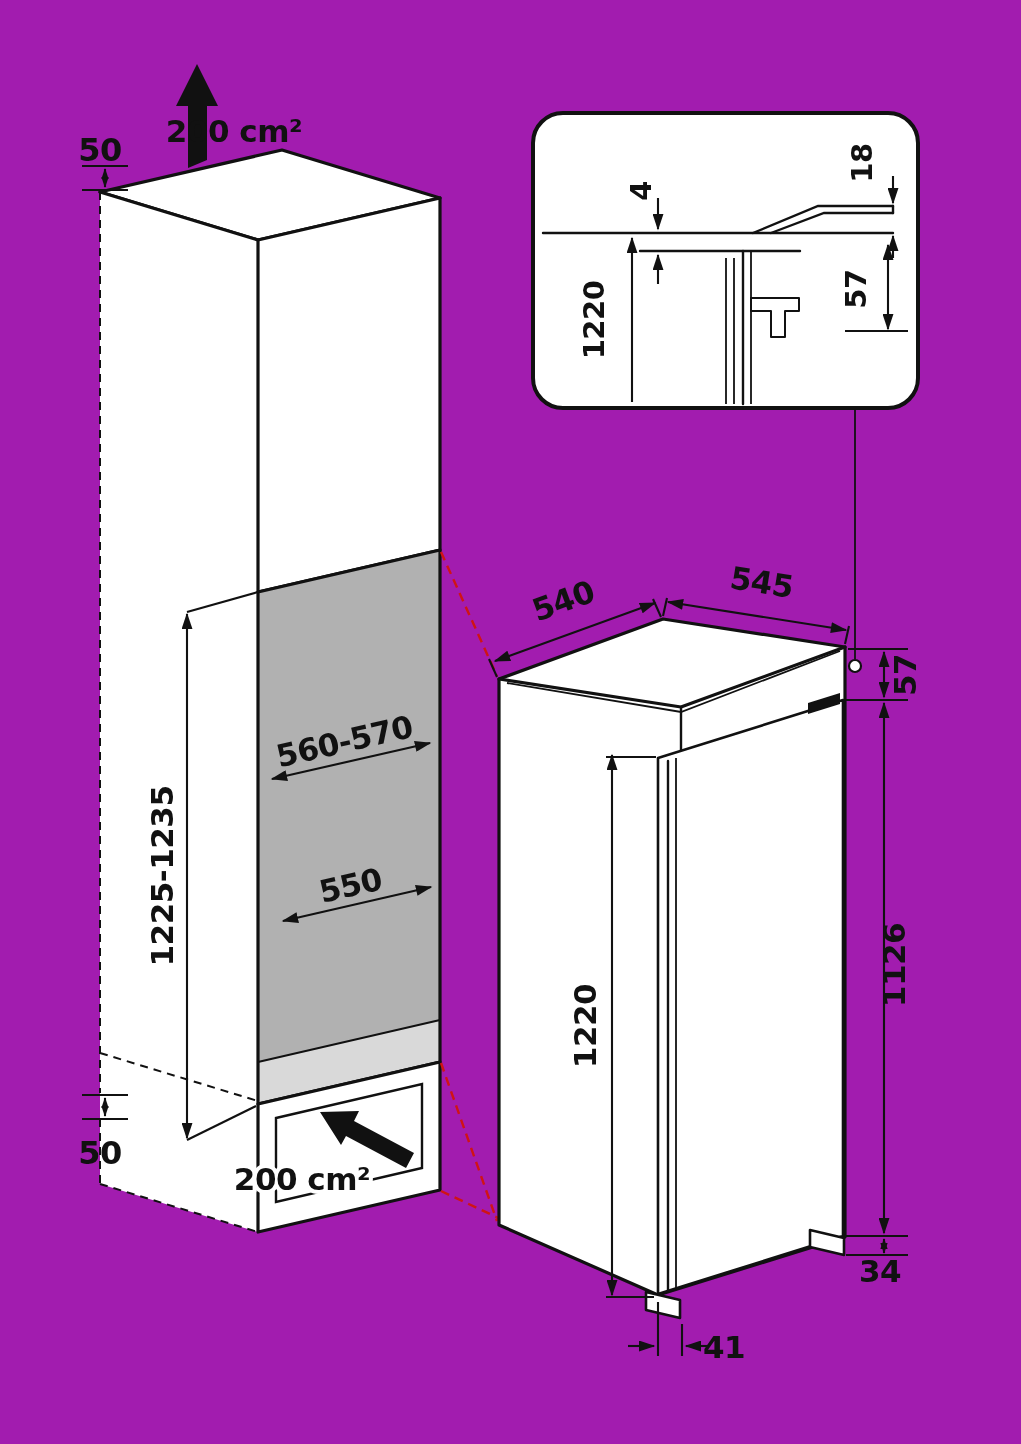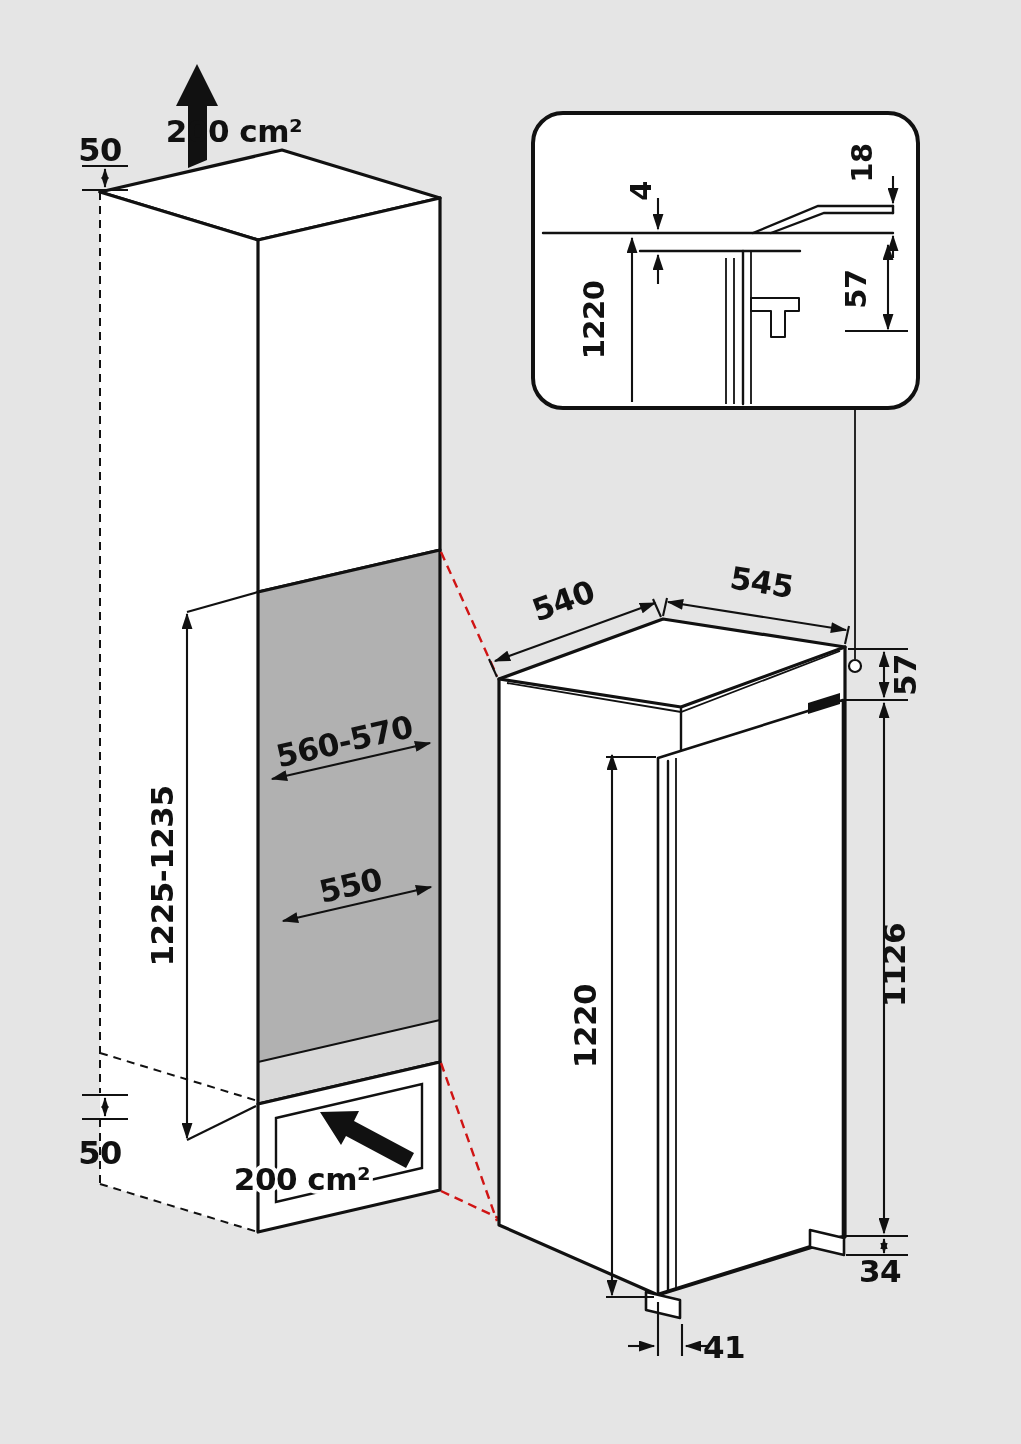--- a/index.html
+++ b/index.html
@@ -1,16 +1,16 @@
 <!DOCTYPE html>
 <html><head>
 <meta charset="utf-8">
 <style>
   html,body{margin:0;padding:0;background:#fff;}
-  .stage{position:relative;width:1021px;height:1444px;background:#e5e5e5;overflow:hidden;}
+  .stage{position:relative;width:1021px;height:1444px;background:#a21caf;overflow:hidden;}
   svg{display:block;}
   
   .ol3 {fill:none;stroke:#111;stroke-width:3.2;stroke-linejoin:round;stroke-linecap:round;}
   .fw3 {fill:#ffffff;stroke:#111;stroke-width:3.2;stroke-linejoin:round;}
   .fw26{fill:#ffffff;stroke:#111;stroke-width:2.6;stroke-linejoin:round;}
   .m2  {fill:none;stroke:#111;stroke-width:2.4;stroke-linecap:round;}
   .thin{fill:none;stroke:#111;stroke-width:1.8;}
   .dash{fill:none;stroke:#111;stroke-width:2;stroke-dasharray:8 6;}
   .red {fill:none;stroke:#d01414;stroke-width:2.4;stroke-dasharray:9 6;}
   .dim {fill:none;stroke:#111;stroke-width:2.1;}

